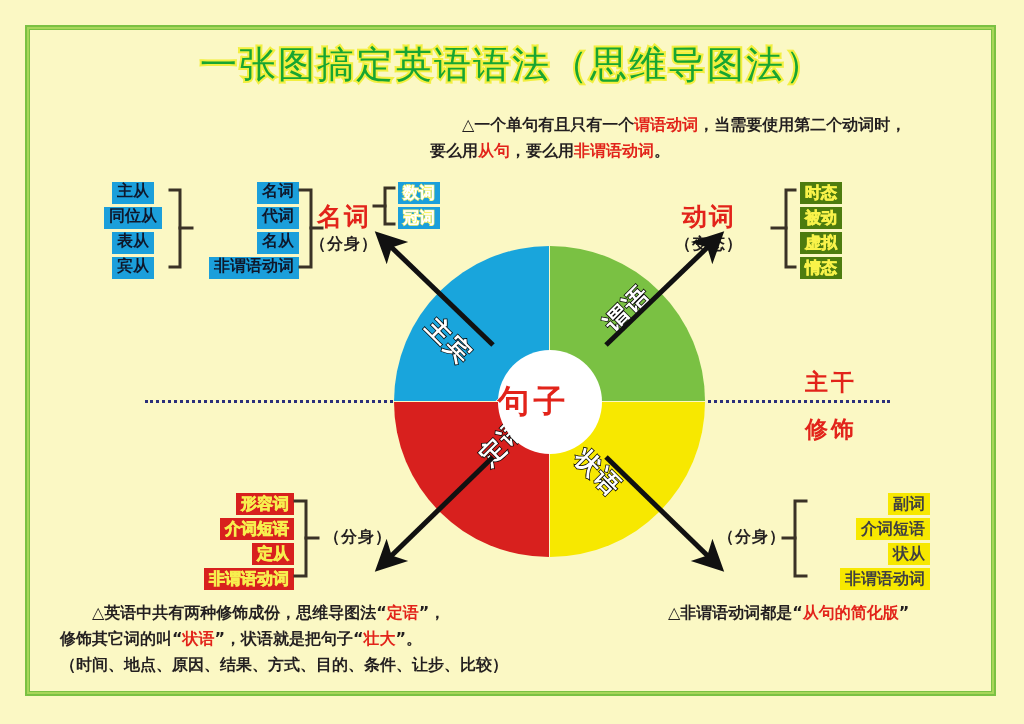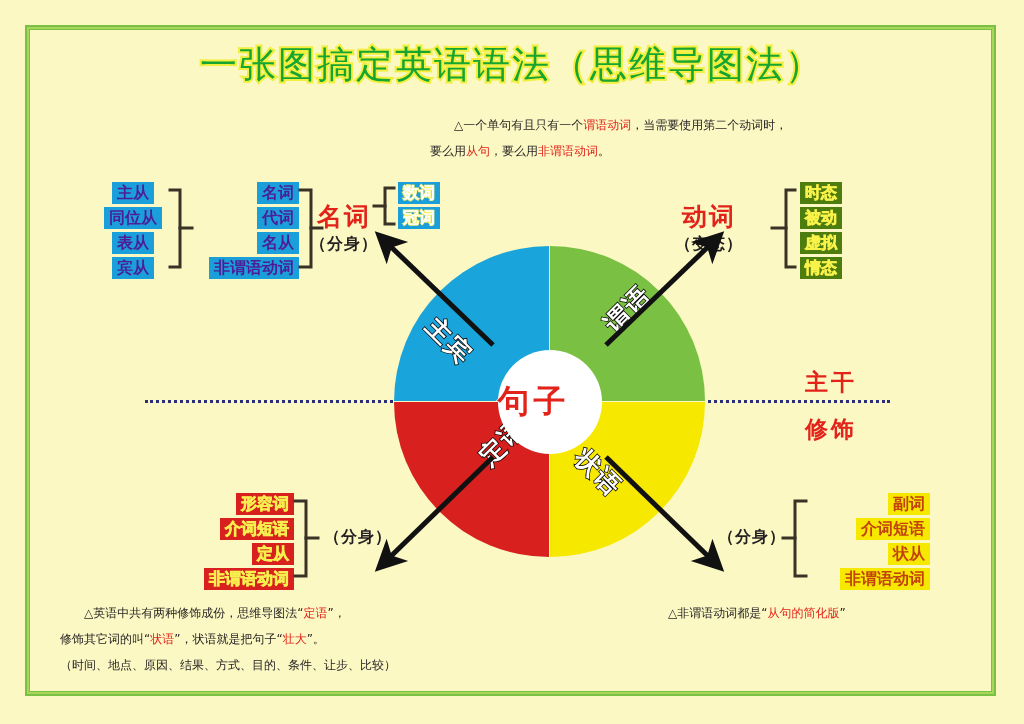--- a/index.html
+++ b/index.html
@@ -34,24 +34,24 @@
     color:#17a532;
     letter-spacing:2px;
     -webkit-text-stroke:4px #f2ef3f;
     paint-order:stroke fill;
     font-family:"DejaVu Sans","Liberation Sans",sans-serif;
   }
 
   
   .note{
     position:absolute;
-    font-size:12px;
+    font-size:16px;
     line-height:26px;
     color:#231f20;
-    font-weight:normal;
+    font-weight:bold;
     white-space:pre-wrap;
   }
   .note .hl{color:#e2231a;}
   .note.top{left:430px;top:112px;width:570px;text-indent:0;}
 
   .note.bl{left:60px;top:600px;width:620px;}
   .note.br{left:668px;top:600px;width:340px;}
 
   
   #wheel{
@@ -108,25 +108,25 @@
 
   
   .taglist{position:absolute;display:flex;flex-direction:column;}
   .tag{
     display:inline-block;
     font-size:16px;font-weight:bold;line-height:19px;
     padding:1px 5px 2px 5px;
     margin:1.5px 0;
     white-space:nowrap;
   }
-  .tag.blue{background:#1b9fdb;color:#4c1d95;}
+  .tag.blue{background:#1b9fdb;color:#0f172a;font-family:Liberation Mono, monospace;}
   .tag.blue-o{background:#1b9fdb;color:#ffffff;-webkit-text-stroke:1.3px #f7f06a;paint-order:stroke fill;}
   .tag.green{background:#4d7c0f;color:#f9f34a;-webkit-text-stroke:0.6px #f9f34a;paint-order:stroke fill;}
   .tag.red{background:#d8201e;color:#f7ef4f;-webkit-text-stroke:0.7px #f7ef4f;paint-order:stroke fill;}
-  .tag.yellow{background:#f7e800;color:#c2410c;}
+  .tag.yellow{background:#f7e800;color:#404040;}
 
   .grouplabel{
     position:absolute;text-align:center;white-space:nowrap;
   }
   .grouplabel .main{
     display:block;font-size:25px;font-weight:bold;color:#e2231a;letter-spacing:2px;
   }
   .grouplabel .sub{
     display:block;font-size:16px;font-weight:bold;color:#231f20;letter-spacing:1px;margin-top:1px;
   }

